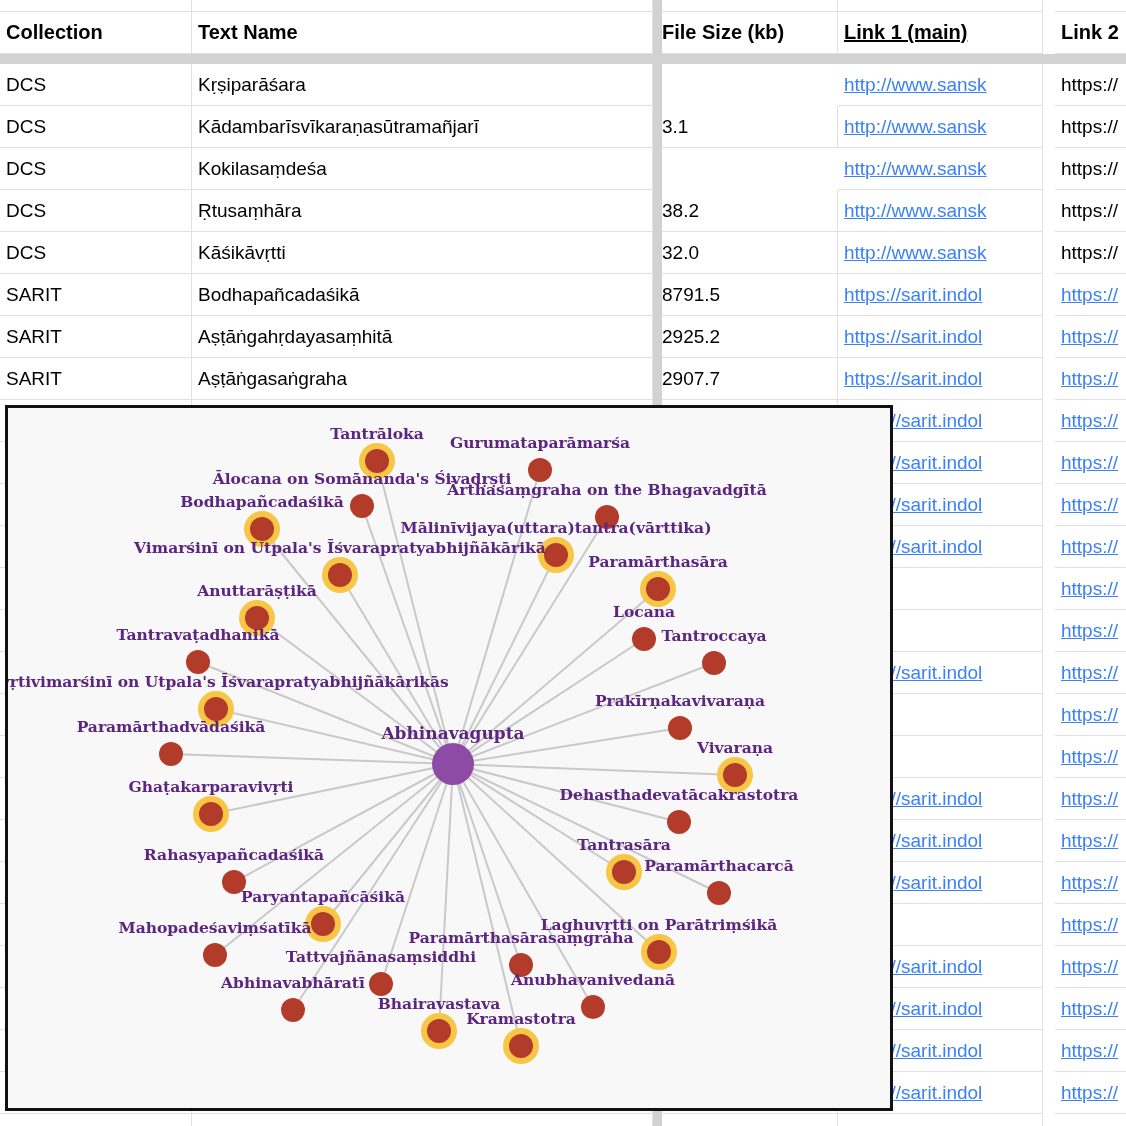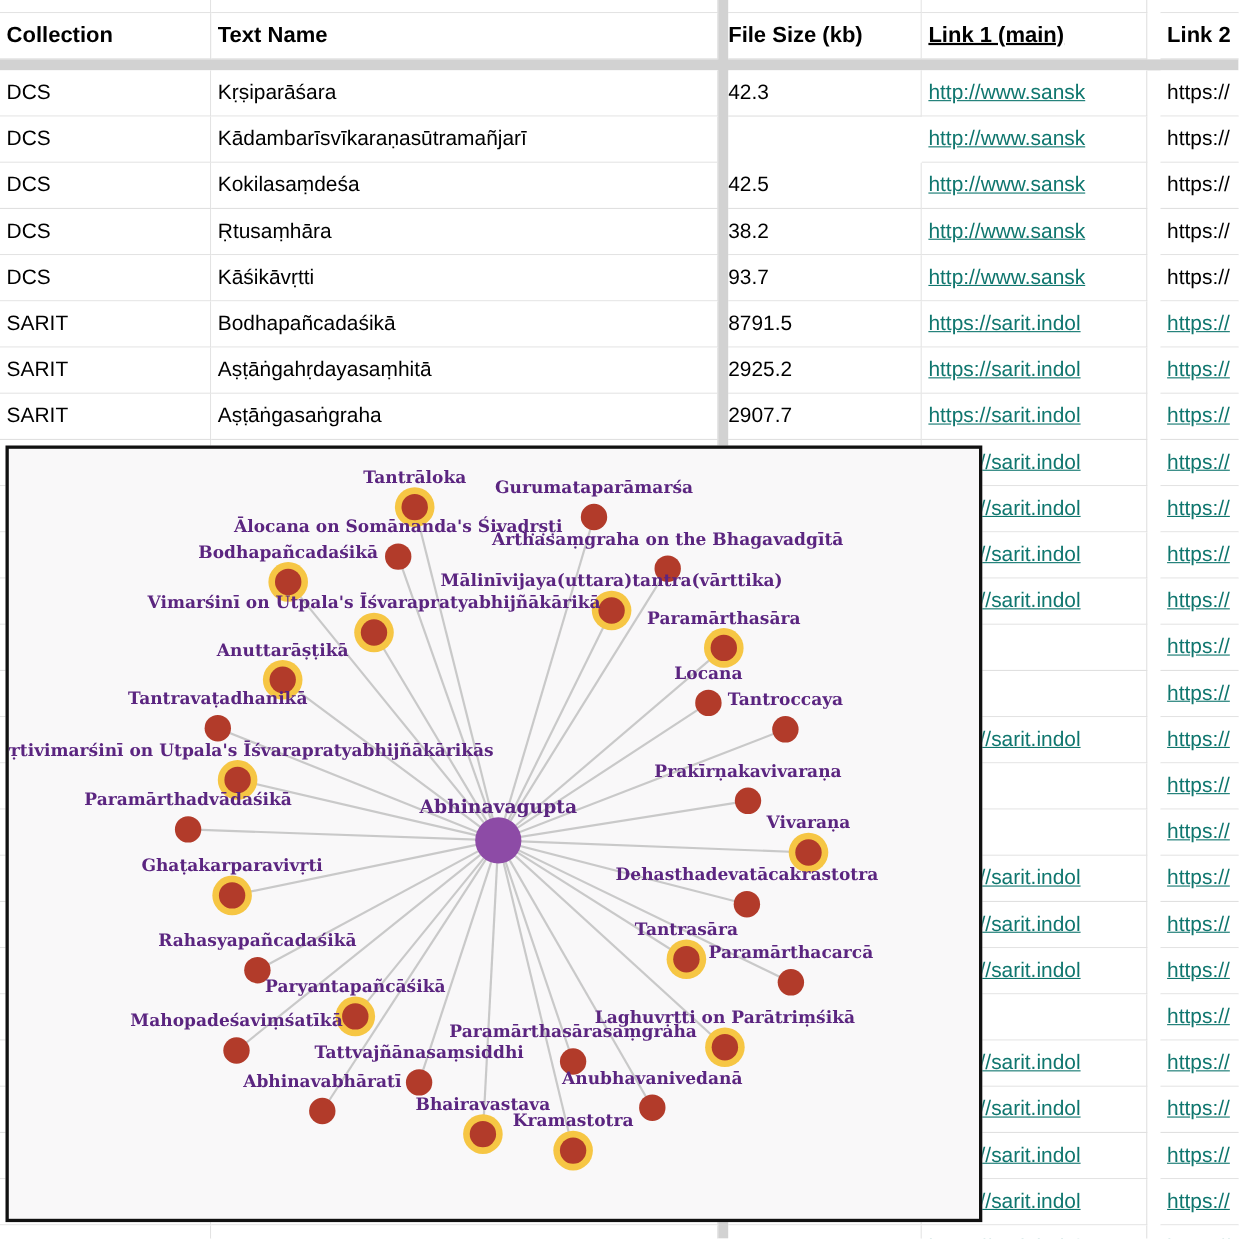--- a/index.html
+++ b/index.html
@@ -14,21 +14,21 @@
         font-size:19px;color:#000;line-height:41px;white-space:nowrap;overflow:hidden;
         padding:0 6px;}
   .col-c {left:0;width:192px;}
   .col-t {left:192px;width:461px;}
   .col-s {left:662px;width:176px;text-align:left;padding:0;}
   .col-l1{left:838px;width:205px;text-decoration:underline;}
   .col-l2{left:1043px;width:83px;border-right:none;margin-left:12px;}
   .hdr .cell{font-weight:bold;font-size:20px;}
   .sliver{height:12px;}
   .sliver .cell{height:12px;}
-  .link{color:#0f766e;text-decoration:underline;cursor:pointer;}
+  .link{color:#3b82f6;text-decoration:underline;cursor:pointer;}
   .vdivider{position:absolute;left:653px;top:0;width:9px;height:1126px;background:#d2d2d2;}
   .hdivider{position:absolute;left:0;top:54px;width:1126px;height:10px;background:#d2d2d2;}
 
   
   .overlay{position:absolute;left:5px;top:405px;width:888px;height:706px;
            background:#f9f8f9;border:3px solid #111;box-sizing:border-box;z-index:10;}
   .overlay svg{display:block;width:882px;height:700px;}
   .graph-label{font-family:"DejaVu Serif", serif;font-weight:bold;}
 </style>
 </head>
@@ -51,48 +51,47 @@
     <div class="cell col-l1">Link 1 (main)</div>
     <div class="cell col-l2">Link 2</div>
   </div>
 
   <div class="hdivider"></div>
 
   <div id="rows">
       <div class="row" style="top: 64px;">
         <div class="cell col-c">DCS</div>
         <div class="cell col-t">Kṛṣiparāśara</div>
-        <div class="cell col-s">42.3</div>
         <div class="cell col-l1 link">http://www.sansk</div>
         <div class="cell col-l2">https://</div>
       </div>
       <div class="row" style="top: 106px;">
         <div class="cell col-c">DCS</div>
         <div class="cell col-t">Kādambarīsvīkaraṇasūtramañjarī</div>
+        <div class="cell col-s">3.1</div>
         <div class="cell col-l1 link">http://www.sansk</div>
         <div class="cell col-l2">https://</div>
       </div>
       <div class="row" style="top: 148px;">
         <div class="cell col-c">DCS</div>
         <div class="cell col-t">Kokilasaṃdeśa</div>
-        <div class="cell col-s">42.5</div>
         <div class="cell col-l1 link">http://www.sansk</div>
         <div class="cell col-l2">https://</div>
       </div>
       <div class="row" style="top: 190px;">
         <div class="cell col-c">DCS</div>
         <div class="cell col-t">Ṛtusaṃhāra</div>
         <div class="cell col-s">38.2</div>
         <div class="cell col-l1 link">http://www.sansk</div>
         <div class="cell col-l2">https://</div>
       </div>
       <div class="row" style="top: 232px;">
         <div class="cell col-c">DCS</div>
         <div class="cell col-t">Kāśikāvṛtti</div>
-        <div class="cell col-s">93.7</div>
+        <div class="cell col-s">32.0</div>
         <div class="cell col-l1 link">http://www.sansk</div>
         <div class="cell col-l2">https://</div>
       </div>
       <div class="row" style="top: 274px;">
         <div class="cell col-c">SARIT</div>
         <div class="cell col-t">Bodhapañcadaśikā</div>
         <div class="cell col-s">8791.5</div>
         <div class="cell col-l1 link">https://sarit.indol</div>
         <div class="cell col-l2 link">https://</div>
       </div>

